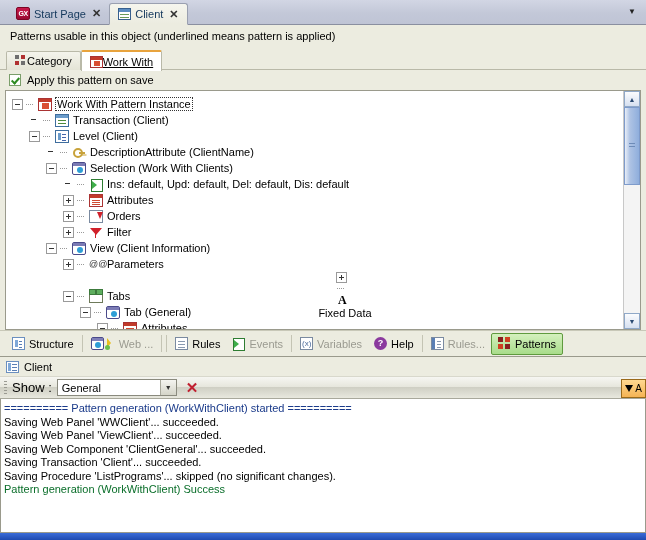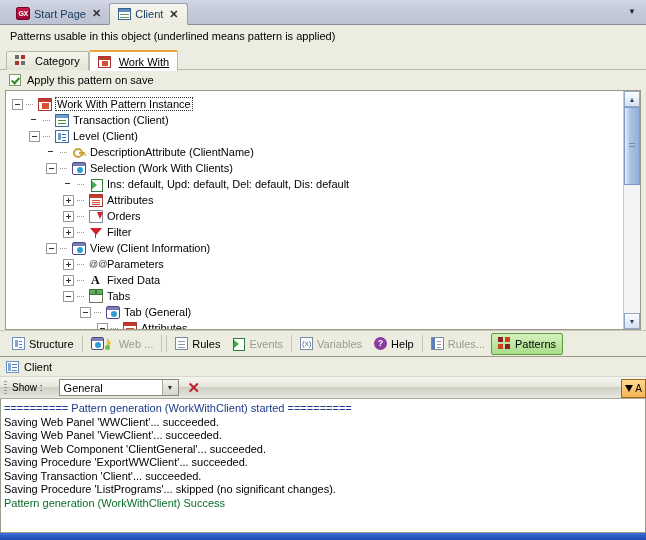--- a/index.html
+++ b/index.html
@@ -127,21 +127,21 @@
     background: #ECECE0;
     position: relative;
   }
   .inner-tabs::after {
     content:'';
     position:absolute; left:0; right:0; bottom:0;
     height:1px; background:#B9B9A8;
   }
   .inner-tab {
     height: 19px;
-    display:flex; align-items:center; gap:8px;
+    display:flex; align-items:center; gap:0;
     padding: 0 8px;
     box-sizing: border-box;
     font-size: 11px;
     border: 1px solid #B9B9A8;
     border-bottom: none;
     background: linear-gradient(to bottom,#F4F4EC,#E4E4D6);
     border-radius: 2px 2px 0 0;
     color: #000;
     cursor: default;
     position: relative;
@@ -485,21 +485,21 @@
     border-bottom: 1px solid #A8A89C;
     padding-left: 4px;
     box-sizing:border-box;
     position: relative;
   }
   .grip {
     width:3px;height:13px;
     background: repeating-linear-gradient(to bottom,#9A9A92 0 1px,transparent 1px 3px);
     margin-right: 5px;
   }
-  .show-label { font-size: 10px; margin-right:16px; }
+  .show-label { font-size: 13px; margin-right:5px; }
   .combo {
     width: 120px; height:17px;
     background:#fff;
     border:1px solid #8A8A7E;
     box-sizing:border-box;
     display:flex; align-items:center;
     font-size:11px;
     padding-left:4px;
     position:relative;
     cursor: pointer;
@@ -680,21 +680,21 @@
         <span class="tlabel">View (Client Information)</span>
       </div>
 
       <div class="tnode" style="padding-left:51px;">
         <span class="expander plus"></span>
         <span class="dotlead"></span>
         <span class="ic ic-param"></span>
         <span class="tlabel">Parameters</span>
       </div>
 
-      <div class="tnode" style="padding-left:51px;">
+      <div class="tnode" style="padding-left:51px;flex-direction:column;">
         <span class="expander plus"></span>
         <span class="dotlead"></span>
         <span class="ic ic-fixed"></span>
         <span class="tlabel">Fixed Data</span>
       </div>
 
       <div class="tnode" style="padding-left:51px;">
         <span class="expander"></span>
         <span class="dotlead"></span>
         <span class="ic ic-tabs"></span>
@@ -792,21 +792,20 @@
           <span>A</span>
         </div>
       </div>
     </div>
 
     <div class="output-log">
       <div class="logline hdr">========== Pattern generation (WorkWithClient) started ==========</div>
       <div class="logline norm">Saving Web Panel 'WWClient'... succeeded.</div>
       <div class="logline norm">Saving Web Panel 'ViewClient'... succeeded.</div>
       <div class="logline norm">Saving Web Component 'ClientGeneral'... succeeded.</div>
-      <div class="logline norm">Saving Procedure 'ExportWWClient'... succeeded.</div>
       <div class="logline norm">Saving Transaction 'Client'... succeeded.</div>
       <div class="logline norm">Saving Procedure 'ListPrograms'... skipped (no significant changes).</div>
       <div class="logline ok">Pattern generation (WorkWithClient) Success</div>
     </div>
   </div>
 
   <div class="statusbar"></div>
 </div>
 
 </body></html>

